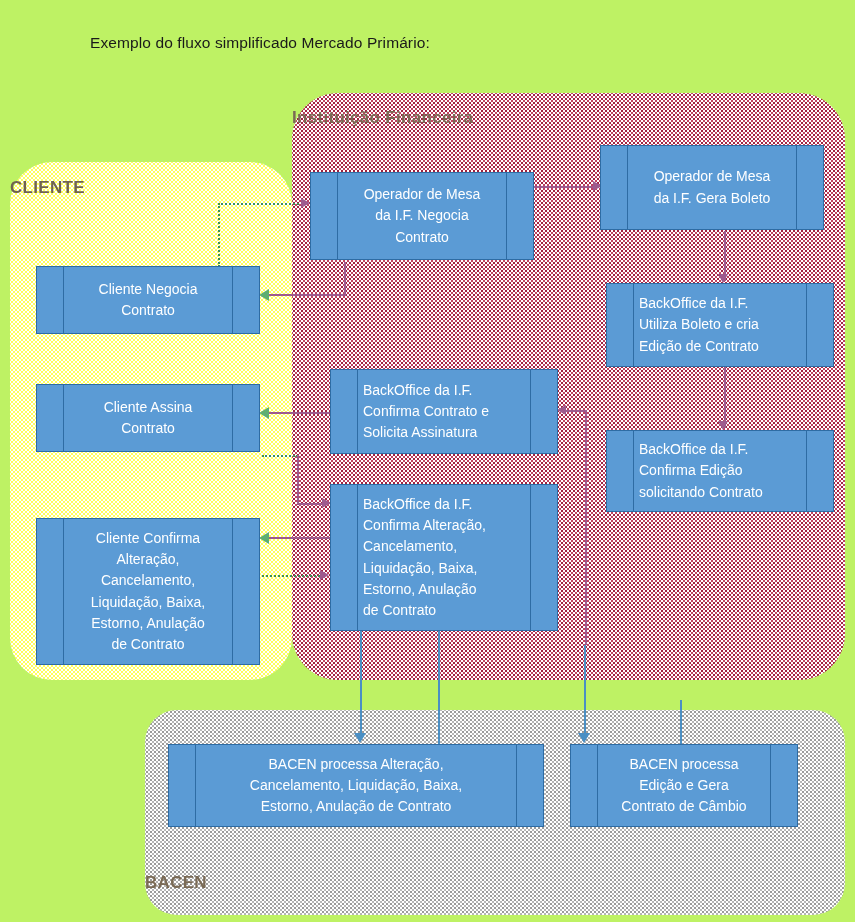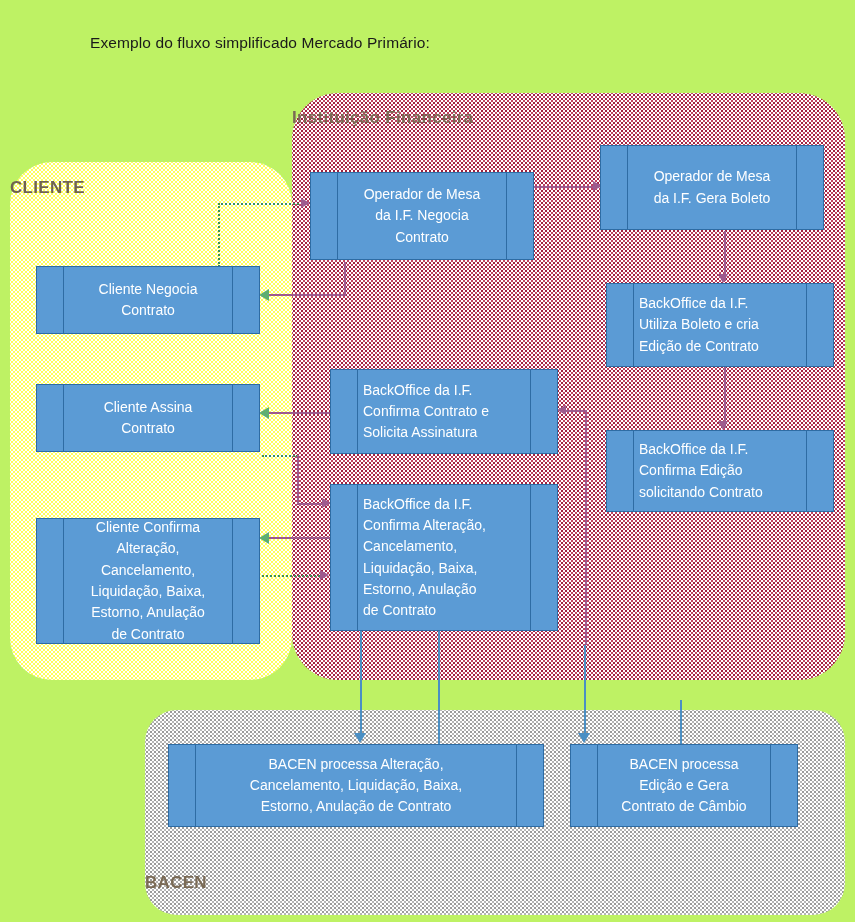--- a/index.html
+++ b/index.html
@@ -228,21 +228,21 @@
   <div class="edge v-blue" style="left:680px; top:700px; height:48px;"></div>
 
   <div class="pbox" style="left:36px; top:266px; width:224px; height:68px;">
     <div class="txt">Cliente Negocia<br>Contrato</div>
   </div>
 
   <div class="pbox" style="left:36px; top:384px; width:224px; height:68px;">
     <div class="txt">Cliente Assina<br>Contrato</div>
   </div>
 
-  <div class="pbox" style="left:36px; top:518px; width:224px; height:126px;">
+  <div class="pbox" style="left:36px; top:518px; width:224px; height:147px;">
     <div class="txt">Cliente Confirma<br>Alteração,<br>Cancelamento,<br>Liquidação, Baixa,<br>Estorno, Anulação<br>de Contrato</div>
   </div>
 
   <div class="pbox" style="left:310px; top:172px; width:224px; height:88px;">
     <div class="txt">Operador de Mesa<br>da I.F. Negocia<br>Contrato</div>
   </div>
 
   <div class="pbox lefttext" style="left:330px; top:369px; width:228px; height:85px;">
     <div class="txt">BackOffice da I.F.<br>Confirma Contrato e<br>Solicita Assinatura</div>
   </div>

